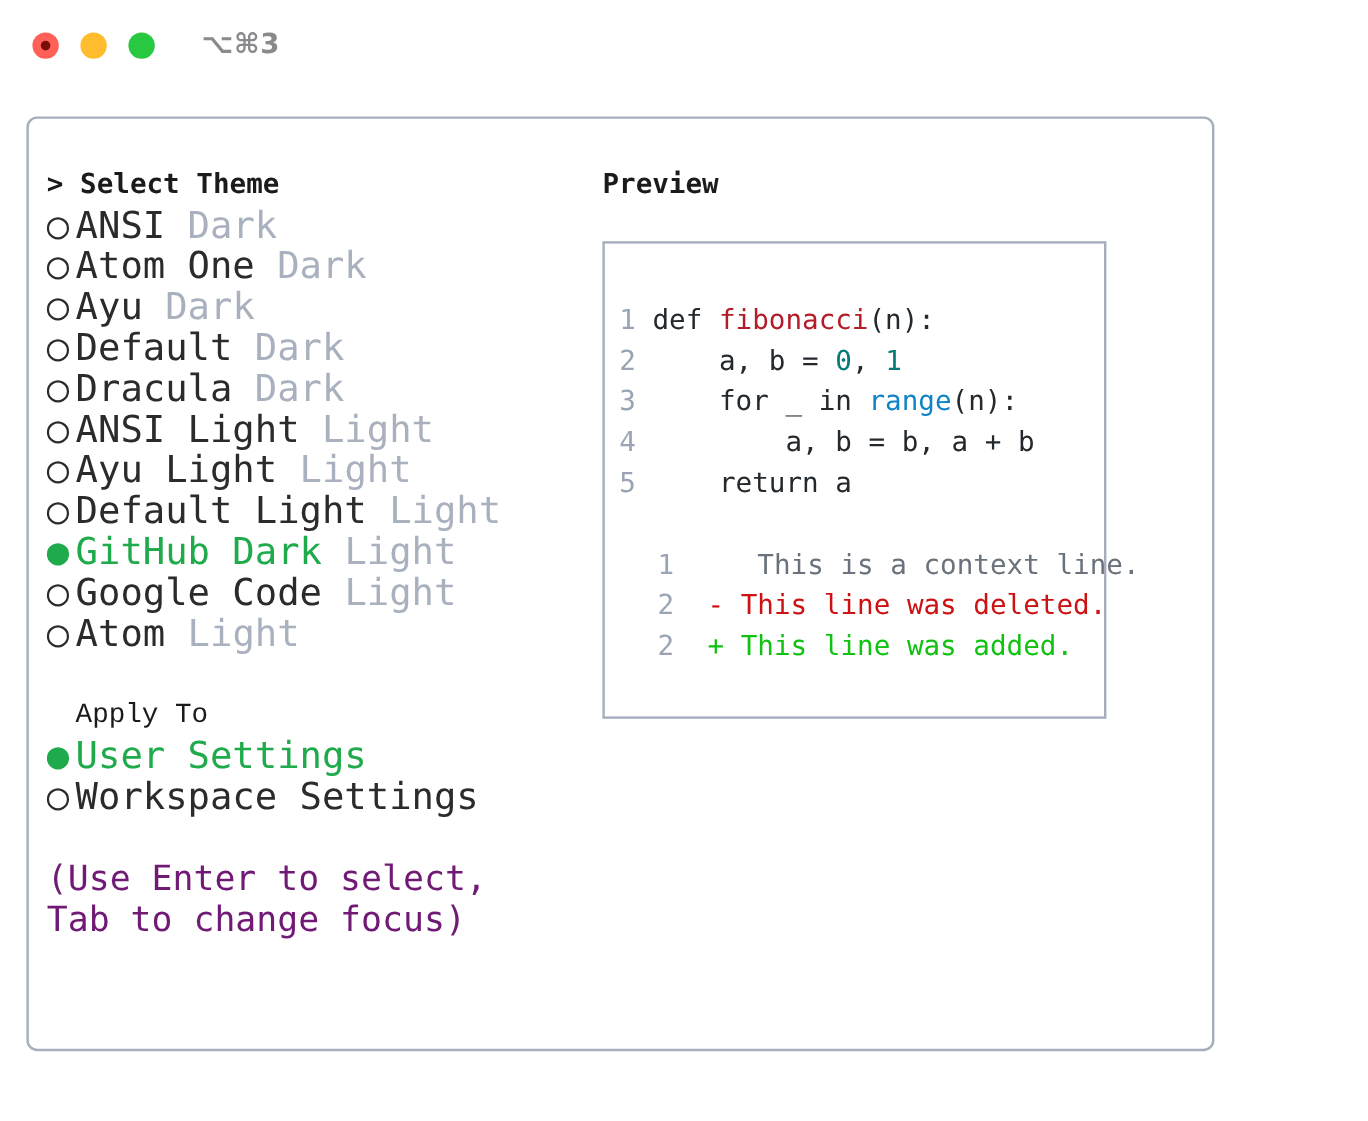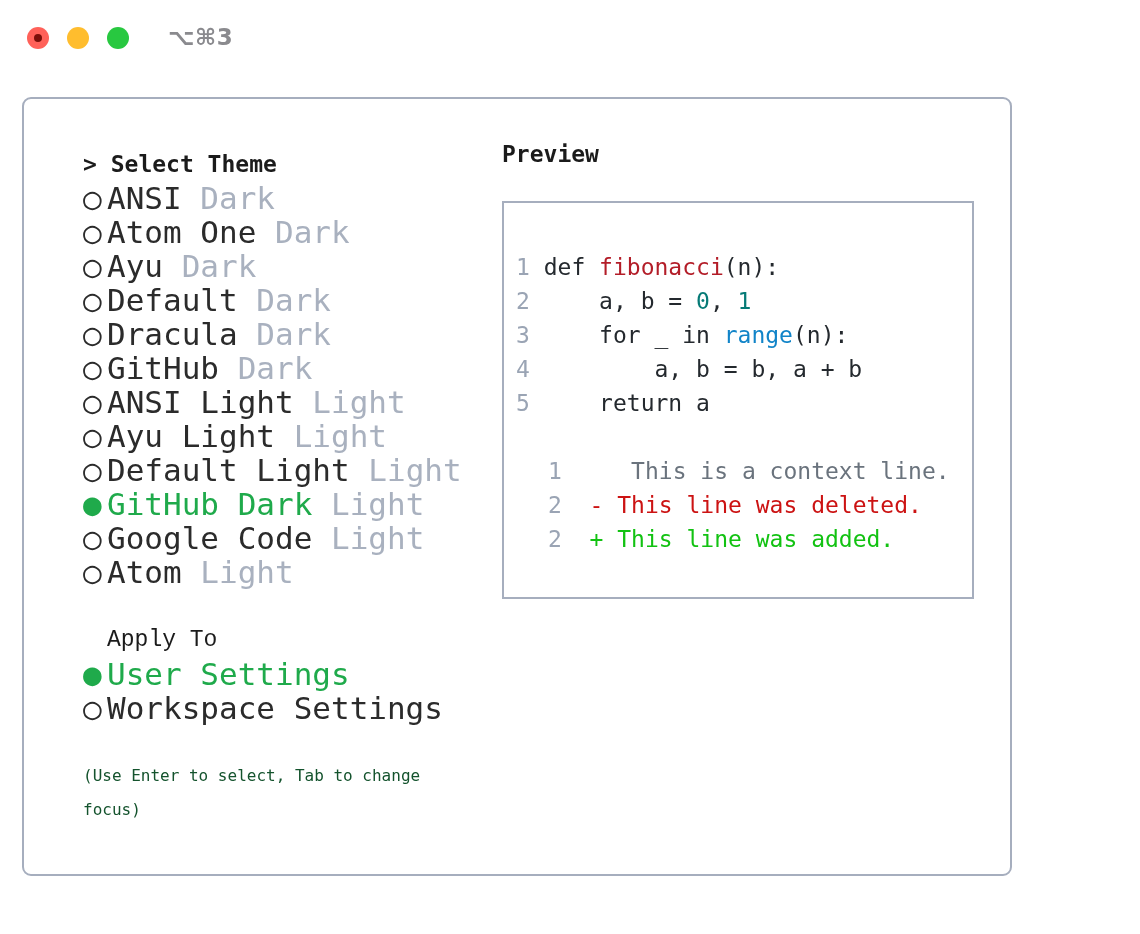--- a/index.html
+++ b/index.html
@@ -79,23 +79,22 @@
     height: 779px;
     border: 2px solid #a6aebe;
     border-radius: 9px;
     box-sizing: border-box;
   }
 
   
   .left-col {
     position: absolute;
     left: 15px;
-    top: 48px;
+    top: 38px;
     width: 460px;
-    margin-left: 44px;
   }
   .right-col {
     position: absolute;
     left: 478px;
     top: 38px;
     width: 500px;
   }
 
   .section-head {
     font-size: 23px;
@@ -133,30 +132,30 @@
     color: #a9b1bf;
   }
 
   .apply-block { margin-top: 34px; }
   .apply-head {
     padding-left: 24px;
   }
 
   .hint {
     margin-top: 34px;
-    font-size: 16px;
-    line-height: 34px;
-    color: #14532d;
+    font-size: 29px;
+    line-height: 34px;
+    color: #701a75;
     width: 400px;
   }
 
   
   .preview-box {
     margin-top: 30px;
-    width: 472px;
+    width: 420px;
     height: 398px;
     border: 2px solid #a6aebe;
     box-sizing: border-box;
     position: relative;
   }
   .code {
     position: absolute;
     left: 12px;
     top: 47px;
     font-size: 23px;
@@ -201,21 +200,20 @@
   <div class="panel">
 
     <div class="left-col">
       <div class="section-head">&gt; Select Theme</div>
       <div id="theme-list">
           <div class="opt-row"><span class="bullet">○</span><span>ANSI</span> <span class="tag">Dark</span></div>
           <div class="opt-row"><span class="bullet">○</span><span>Atom One</span> <span class="tag">Dark</span></div>
           <div class="opt-row"><span class="bullet">○</span><span>Ayu</span> <span class="tag">Dark</span></div>
           <div class="opt-row"><span class="bullet">○</span><span>Default</span> <span class="tag">Dark</span></div>
           <div class="opt-row"><span class="bullet">○</span><span>Dracula</span> <span class="tag">Dark</span></div>
-          <div class="opt-row"><span class="bullet">○</span><span>GitHub</span> <span class="tag">Dark</span></div>
           <div class="opt-row"><span class="bullet">○</span><span>ANSI Light</span> <span class="tag">Light</span></div>
           <div class="opt-row"><span class="bullet">○</span><span>Ayu Light</span> <span class="tag">Light</span></div>
           <div class="opt-row"><span class="bullet">○</span><span>Default Light</span> <span class="tag">Light</span></div>
           <div class="opt-row sel"><span class="bullet">●</span><span>GitHub Dark</span> <span class="tag">Light</span></div>
           <div class="opt-row"><span class="bullet">○</span><span>Google Code</span> <span class="tag">Light</span></div>
           <div class="opt-row"><span class="bullet">○</span><span>Atom</span> <span class="tag">Light</span></div>
         </div>
 
       <div class="apply-block">
         <div class="section-head-plain apply-head">Apply To</div>

